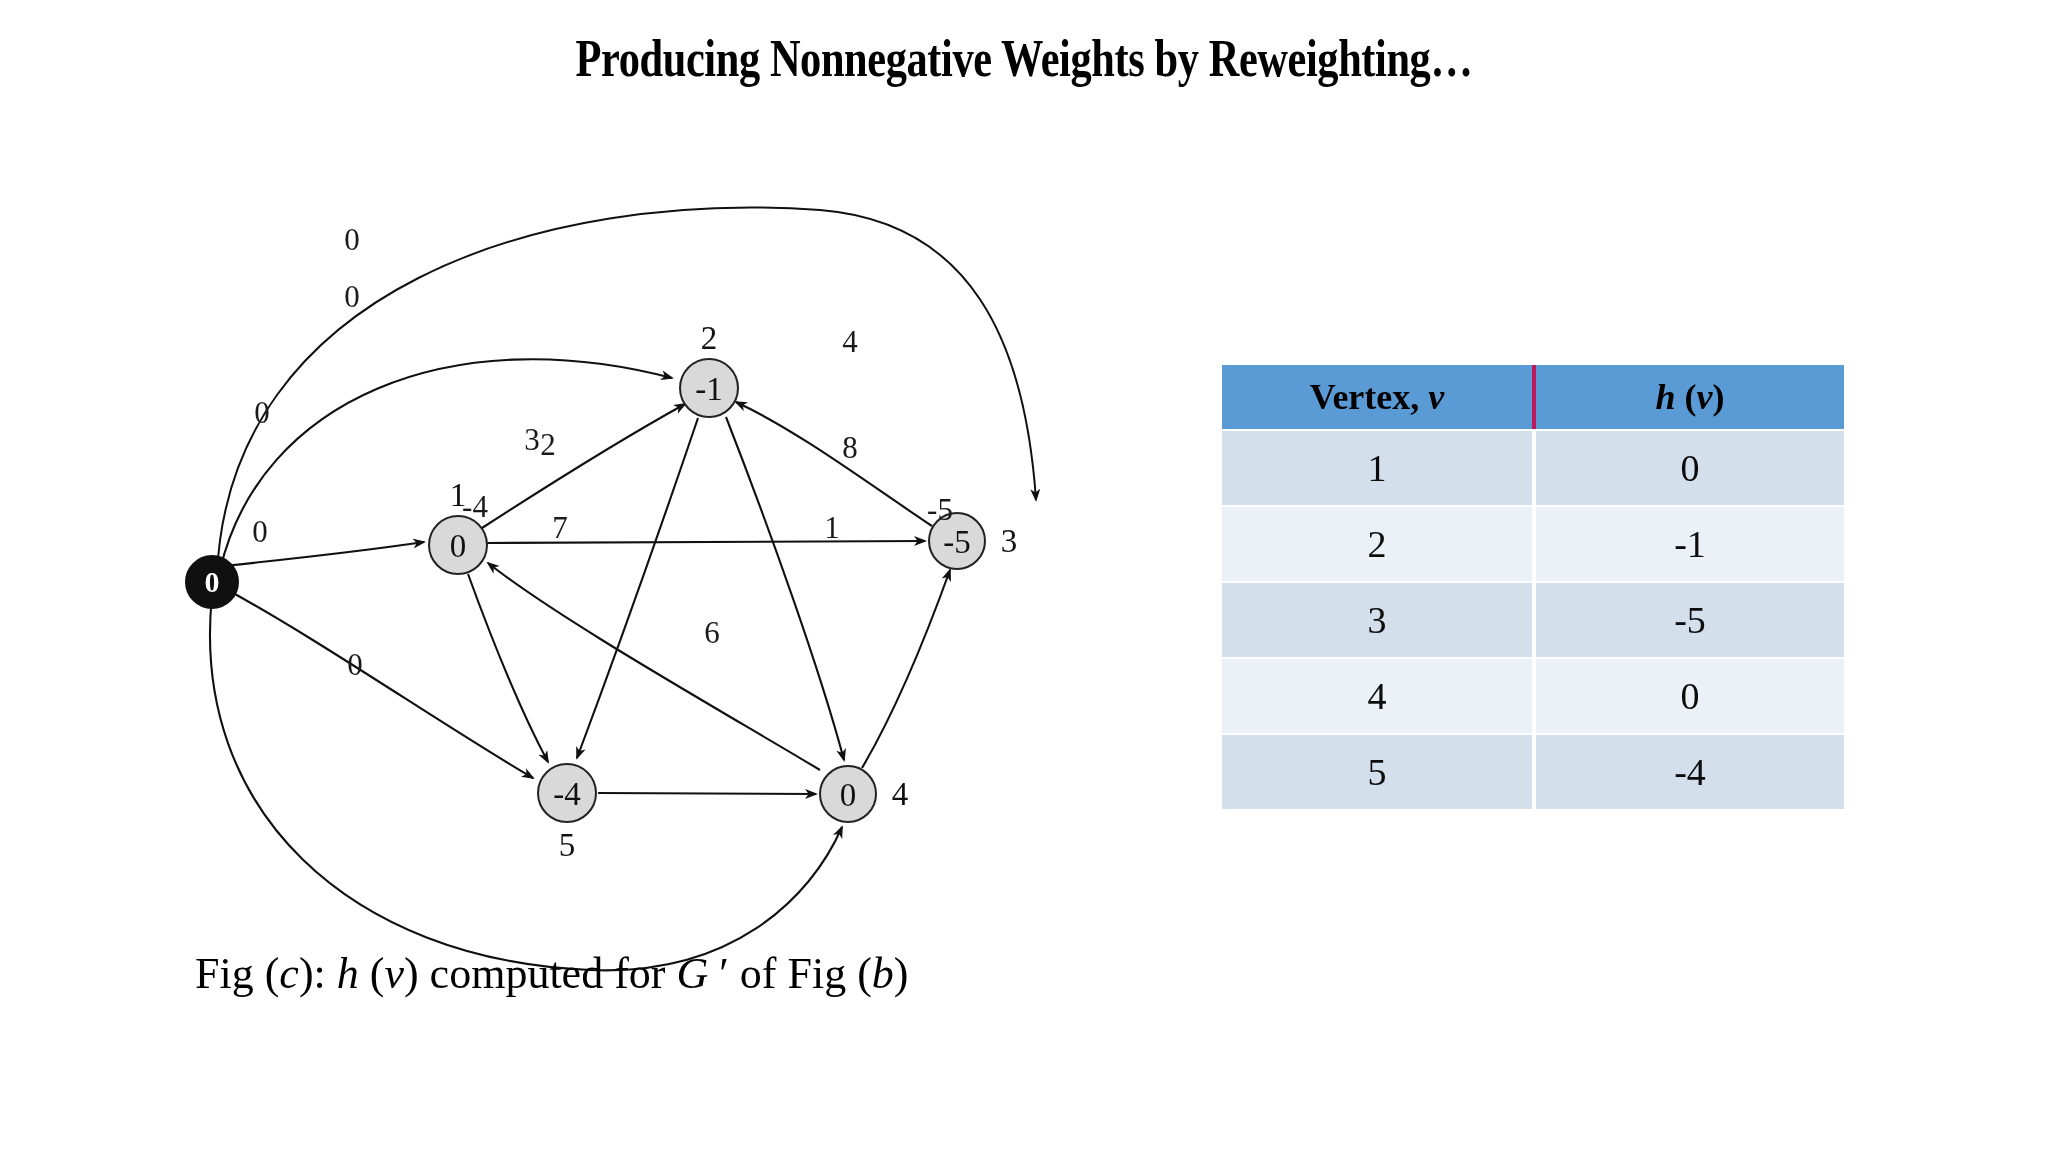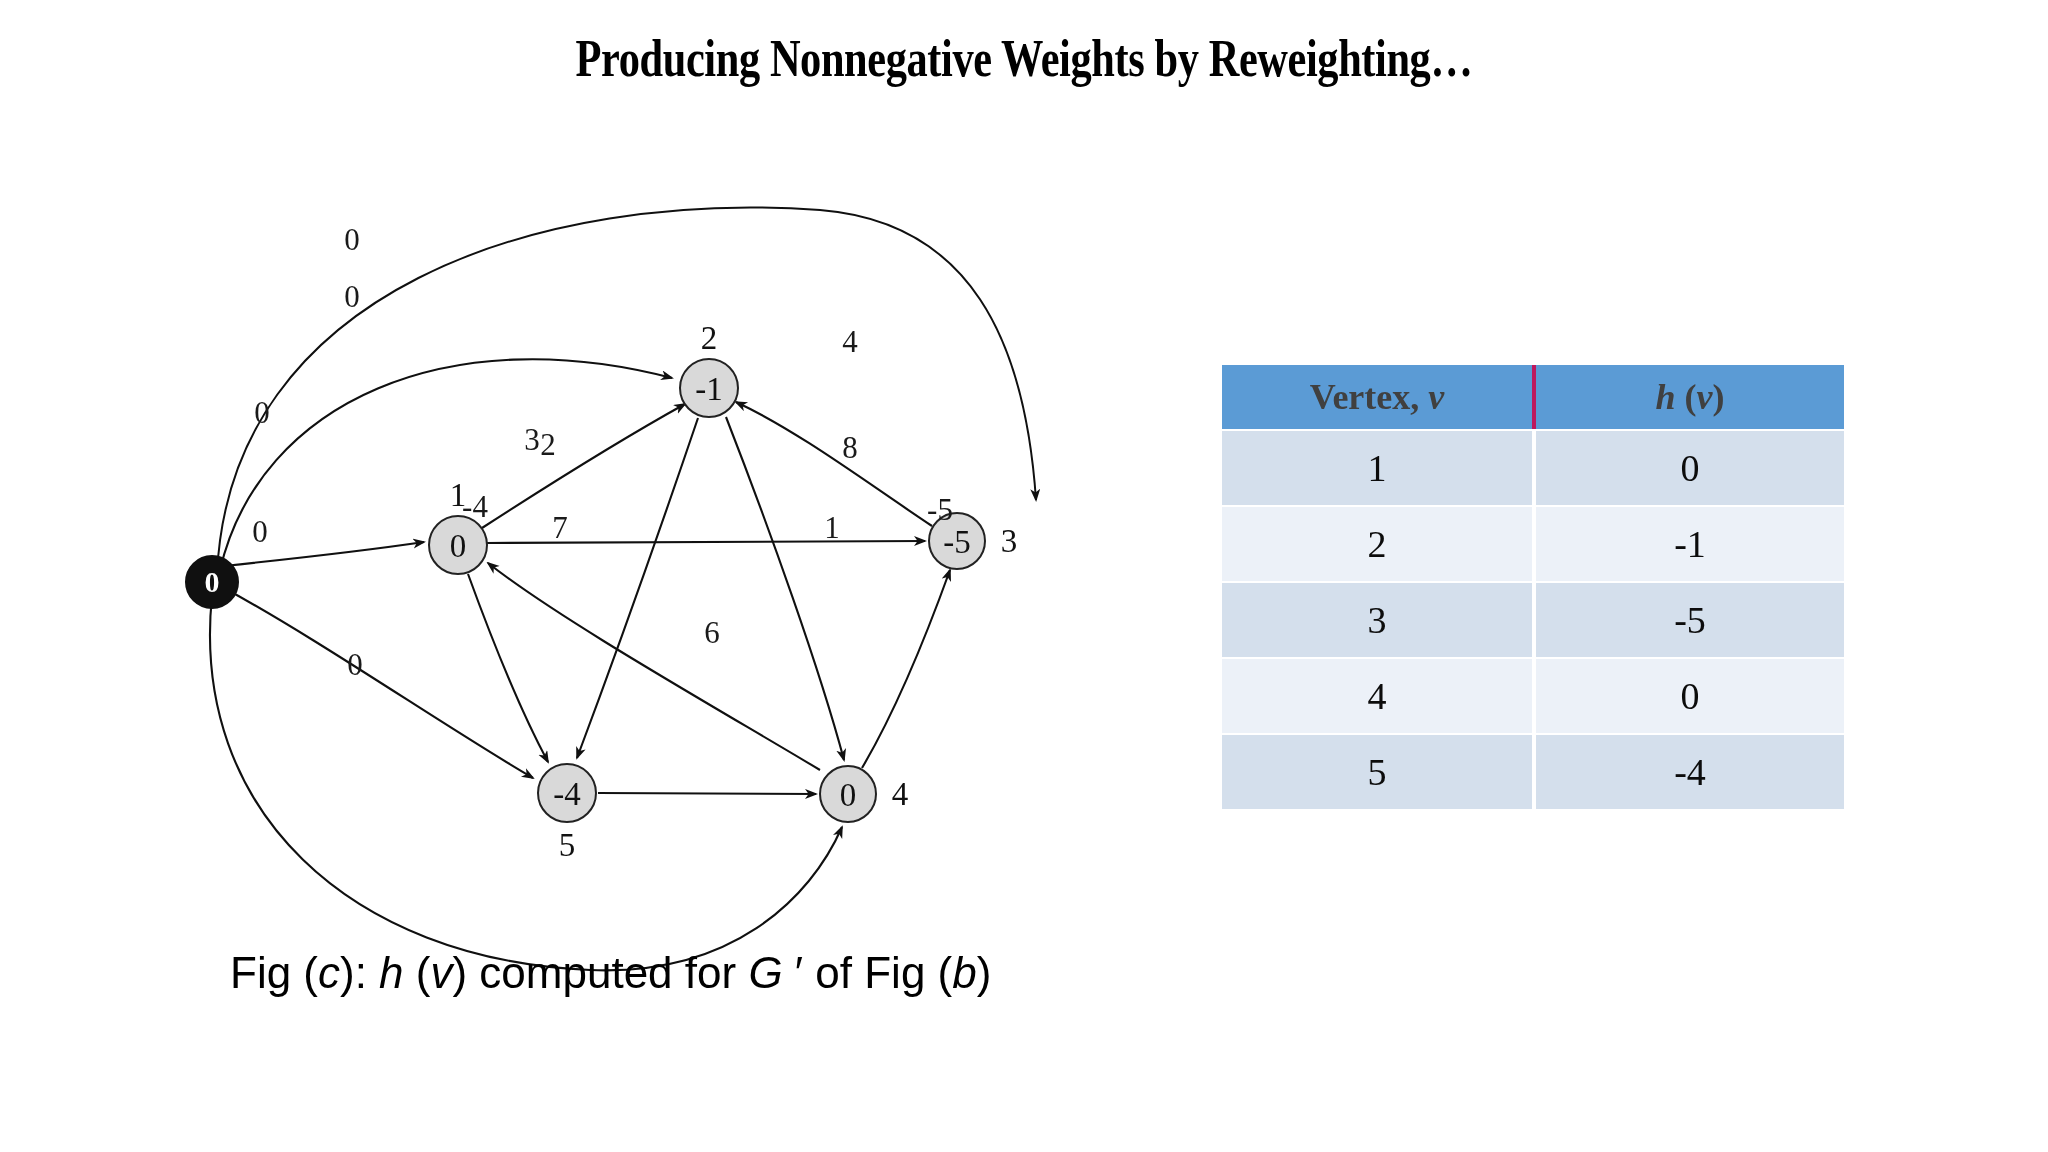--- a/index.html
+++ b/index.html
@@ -51,40 +51,39 @@
     position:absolute;
     font-family:"Liberation Serif", serif;
     font-size:33px;
     color:#111111;
     white-space:nowrap;
     transform:translate(-50%,-50%);
   }
   #caption{
     position:absolute;
     left:195px; top:948px;
-    font-family:Liberation Sans, sans-serif;
+    font-family:Liberation Serif, serif;
     font-size:44px;
     color:#000000;
     white-space:nowrap;
-    margin-left:35px;
   }
   #caption i{font-style:italic;}
   
   #vtable{
     position:absolute;
     left:1222px; top:363px;
     width:622px;
     border-collapse:separate;
     border-spacing:0 2px;
     font-family:"Liberation Serif", serif;
   }
   #vtable th{
     height:62px;
     background:#5b9bd5;
-    color:#404040;
+    color:#000000;
     font-size:36px;
     font-weight:bold;
     text-align:center;
     vertical-align:middle;
     border:none;
   }
   #vtable th:first-child{width:308px;}
   #vtable th:last-child{width:306px;border-left:4px solid #be185d;}
   #vtable td{
     height:72px;

